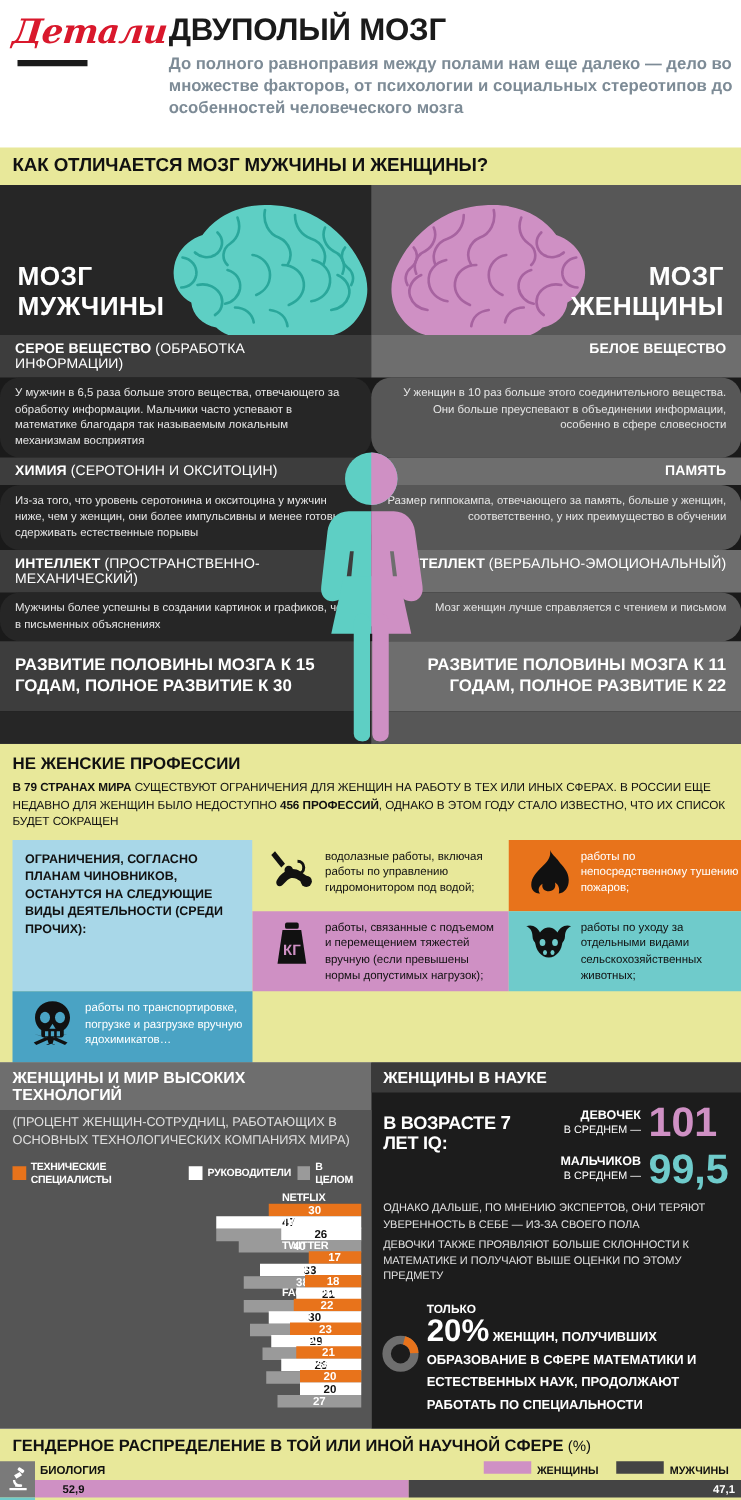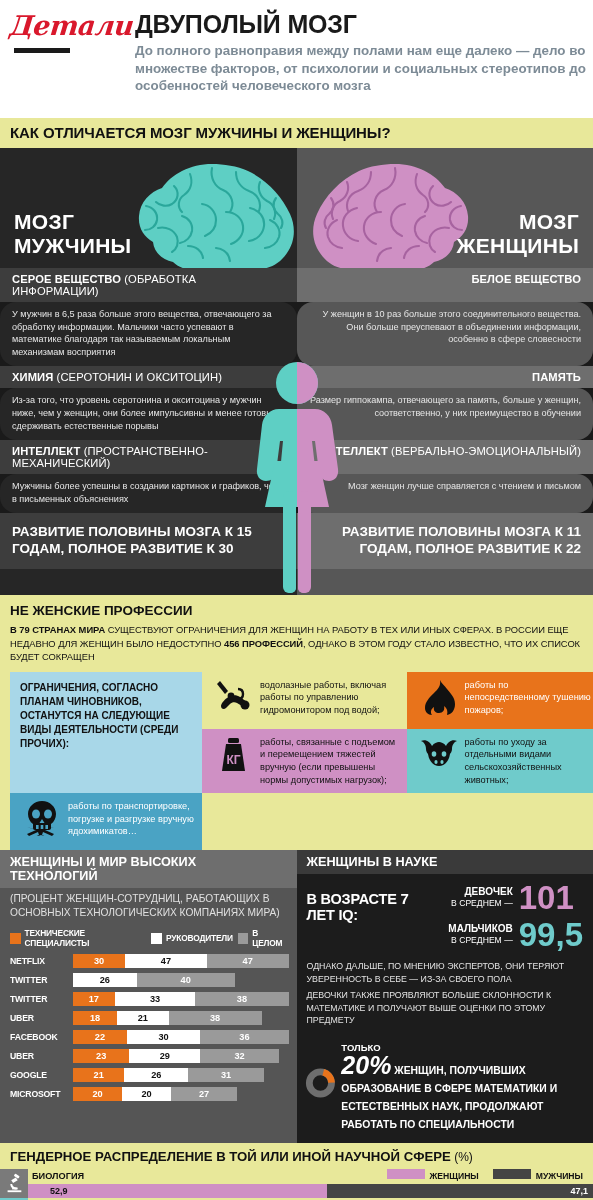--- a/index.html
+++ b/index.html
@@ -104,42 +104,42 @@
   }
   .tech .mid-hdr { background: #6e6e6e; }
   .sci .mid-hdr  { background: #3a3a3a; }
   .tech-sub { font-size: 10.2px; color: #e0e0e0; line-height: 13.5px; padding: 4px 10px 6px 10px; }
   .legend { display: flex; align-items: center; padding: 3px 8px 5px 10px; gap: 5px; }
   .lg { display: flex; align-items: center; gap: 4px; }
   .sw { width: 11px; height: 11px; display: inline-block; }
   .sw.o { background: #e8731b; } .sw.w { background: #fff; } .sw.g { background: #9a9a9a; }
   .lg span { font-size: 8.4px; color: #fff; font-weight: bold; letter-spacing: -0.2px;}
   .bars { padding: 0 8px 8px 10px; }
-  .brow { display: flex; align-items: center; height: 15.5px; margin-bottom: 3.5px; }
+  .brow { display: flex; align-items: flex-end; height: 15.5px; margin-bottom: 3.5px; flex-direction: column; }
   .blabel { width: 63px; font-size: 8.7px; font-weight: bold; color: #fff; flex:none; letter-spacing:-0.2px;}
   .bseg { height: 14px; display: flex; align-items: center; justify-content: center;
           font-size: 9.2px; font-weight: bold; }
   .bseg.o { background: #e8731b; color: #fff; }
   .bseg.w { background: #fff; color: #111; }
   .bseg.g { background: #9a9a9a; color: #fff; }
 
   .iq-row { display: flex; align-items: flex-start; padding: 7px 10px 2px 10px; }
   .iq-lab { font-size: 14.5px; font-weight: bold; color: #fff; padding-top: 9px; letter-spacing:-0.2px;}
   .iq-lab .num { font-size: 15px; }
   .iq-right { padding-left: 6px; flex:1; }
   .iq-line { display: flex; align-items: center; justify-content: flex-start; }
   .iq-cap { font-size: 8.6px; color: #fff; text-align: right; line-height: 10.5px; width: 78px; flex:none;}
   .iq-cap b { font-size: 10px; }
   .iq-val { font-size: 33px; font-weight: bold; line-height: 33px; padding-left: 6px; }
   .iq-val.pink { color: #cf90c4; }
   .iq-val.teal { color: #6fcbcb; }
   .sci-note { font-size: 8.8px; color: #e2e2e2; line-height: 12.5px; padding: 4px 10px 0 10px; }
   .donut-wrap { display: flex; padding: 6px 10px 10px 8px; align-items: flex-start; }
   .pct-txt { padding-left: 6px; padding-top: 8px; }
-  .pct-big { font-size: 25px; font-weight: bold; color: #fff; line-height: 25px; display:inline;font-style:italic; }
+  .pct-big { font-size: 25px; font-weight: bold; color: #fff; line-height: 25px; display:inline; }
   .pct-rest { font-size: 10.4px; font-weight: bold; color: #fff; line-height: 14px; }
   .pct-rest .lead { font-size: 9.5px; font-weight: bold; display: block; margin-bottom: -2px;}
 
   
   .gd { background: #e8e89a; padding: 6px 0 0 0; }
   .gd-hdr { font-size: 13.2px; font-weight: bold; color: #111; padding: 0 10px 5px 10px; }
   .gd-hdr .pct { font-weight: normal; font-size: 12px; }
   .gd-legend { position: absolute; right: 10px; top: 0; display: flex; gap: 14px; align-items: center; }
   .gd-legend .sw2 { width: 38px; height: 10px; display:inline-block; }
   .gd-legend .sw2.p { background: #cf90c4; }

